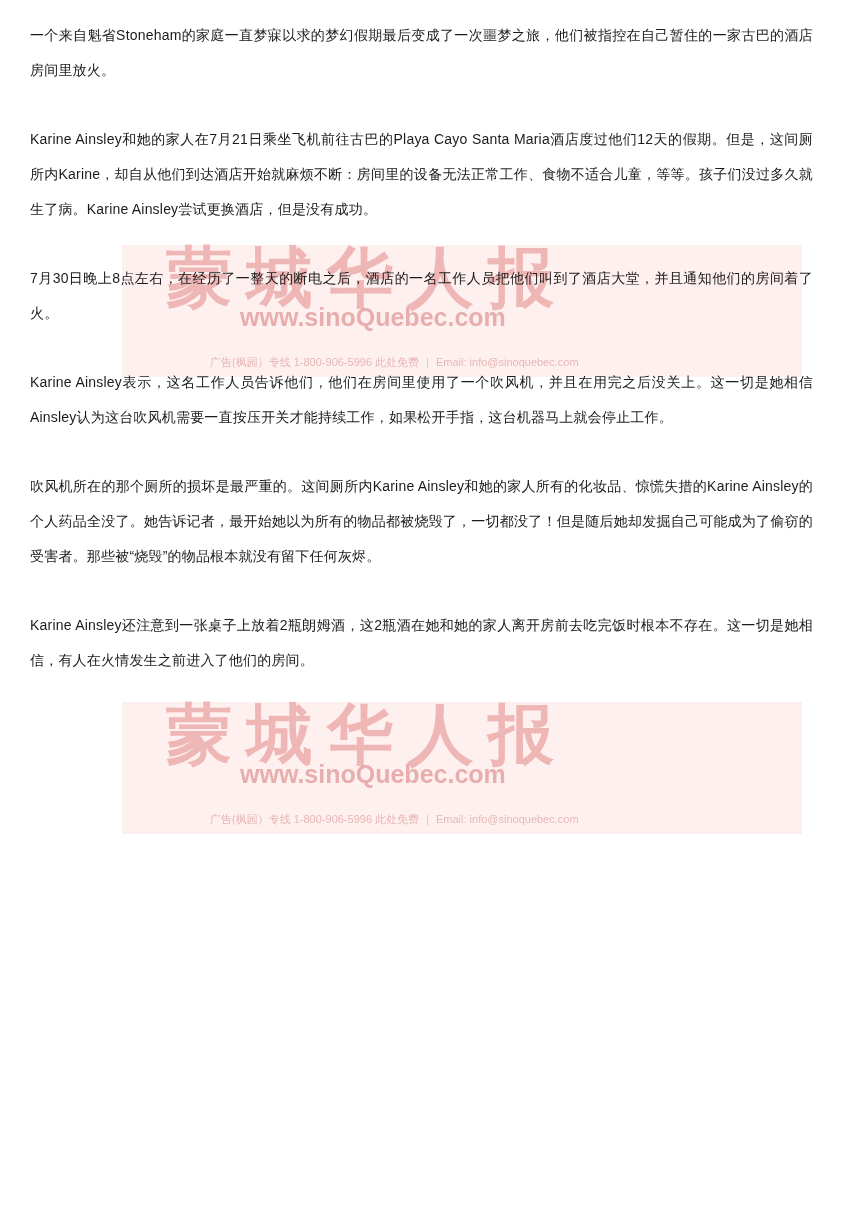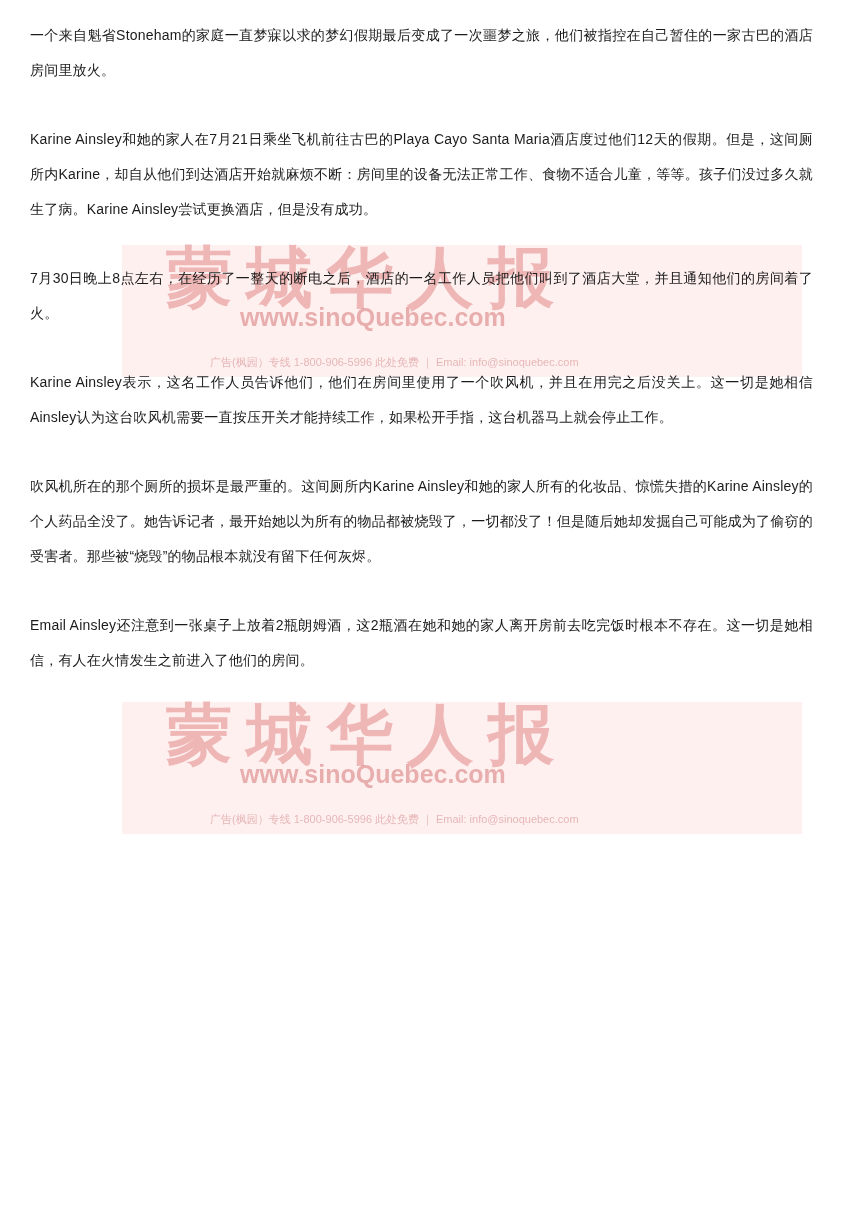--- a/index.html
+++ b/index.html
@@ -137,16 +137,16 @@
     <div class="wm-url">www.sinoQuebec.com</div>
     <div class="wm-small">广告(枫园）专线 1-800-906-5996 此处免费 ｜ Email: info@sinoquebec.com</div>
   </div>
 
   <div class="article">
     <p>一个来自魁省Stoneham的家庭一直梦寐以求的梦幻假期最后变成了一次噩梦之旅，他们被指控在自己暂住的一家古巴的酒店房间里放火。</p>
     <p>Karine Ainsley和她的家人在7月21日乘坐飞机前往古巴的Playa Cayo Santa Maria酒店度过他们12天的假期。但是，这间厕所内Karine，却自从他们到达酒店开始就麻烦不断：房间里的设备无法正常工作、食物不适合儿童，等等。孩子们没过多久就生了病。Karine Ainsley尝试更换酒店，但是没有成功。</p>
     <p>7月30日晚上8点左右，在经历了一整天的断电之后，酒店的一名工作人员把他们叫到了酒店大堂，并且通知他们的房间着了火。</p>
     <p>Karine Ainsley表示，这名工作人员告诉他们，他们在房间里使用了一个吹风机，并且在用完之后没关上。这一切是她相信 Ainsley认为这台吹风机需要一直按压开关才能持续工作，如果松开手指，这台机器马上就会停止工作。</p>
     <p>吹风机所在的那个厕所的损坏是最严重的。这间厕所内Karine Ainsley和她的家人所有的化妆品、惊慌失措的Karine Ainsley的个人药品全没了。她告诉记者，最开始她以为所有的物品都被烧毁了，一切都没了！但是随后她却发掘自己可能成为了偷窃的受害者。那些被“烧毁”的物品根本就没有留下任何灰烬。</p>
-    <p>Email Ainsley还注意到一张桌子上放着2瓶朗姆酒，这2瓶酒在她和她的家人离开房前去吃完饭时根本不存在。这一切是她相信，有人在火情发生之前进入了他们的房间。</p>
+    <p>Karine Ainsley还注意到一张桌子上放着2瓶朗姆酒，这2瓶酒在她和她的家人离开房前去吃完饭时根本不存在。这一切是她相信，有人在火情发生之前进入了他们的房间。</p>
   </div>
 
 </div>
 
 </body></html>

